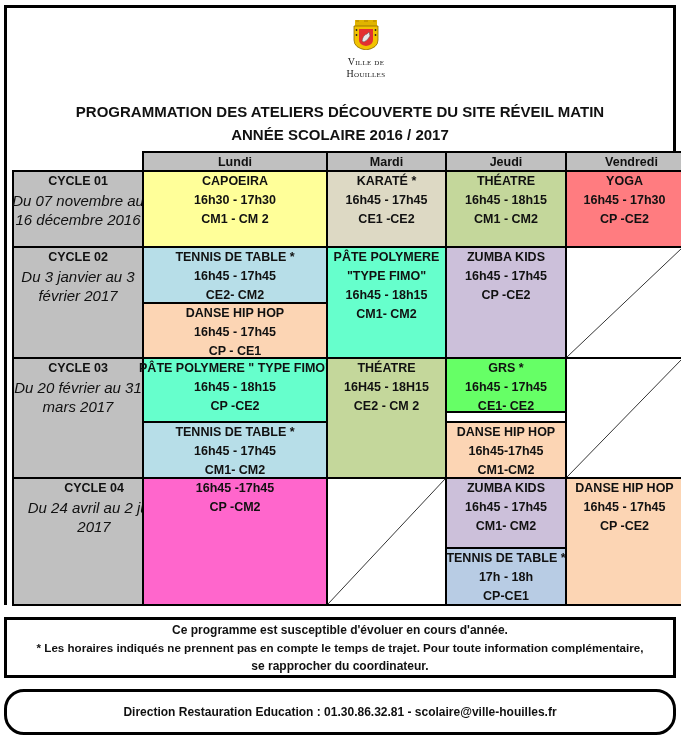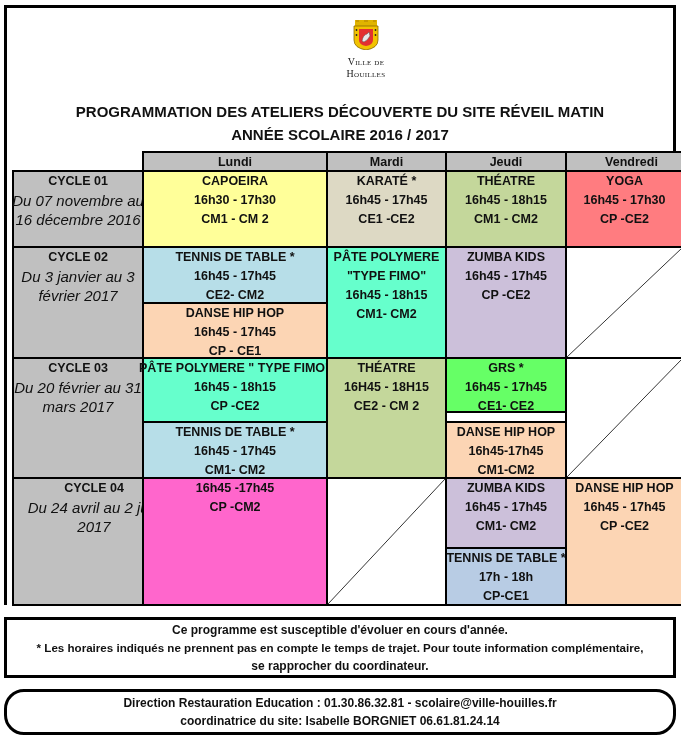--- a/index.html
+++ b/index.html
@@ -194,14 +194,13 @@
 </div>
 
 <div class="box" style="top:617px;height:61px;">
   <span>Ce programme est susceptible d'évoluer en cours d'année.</span>
   <span style="font-size:11.6px;">* Les horaires indiqués ne prennent pas en compte le temps de trajet. Pour toute information complémentaire,</span>
   <span>se rapprocher du coordinateur.</span>
 </div>
 
 <div class="box" style="top:689px;height:46px;border-radius:20px;">
   <span>Direction Restauration Education : 01.30.86.32.81 - scolaire@ville-houilles.fr</span>
-  <span>coordinatrice du site: Isabelle BORGNIET 06.61.81.24.14</span>
 </div>
 
 </body></html>

